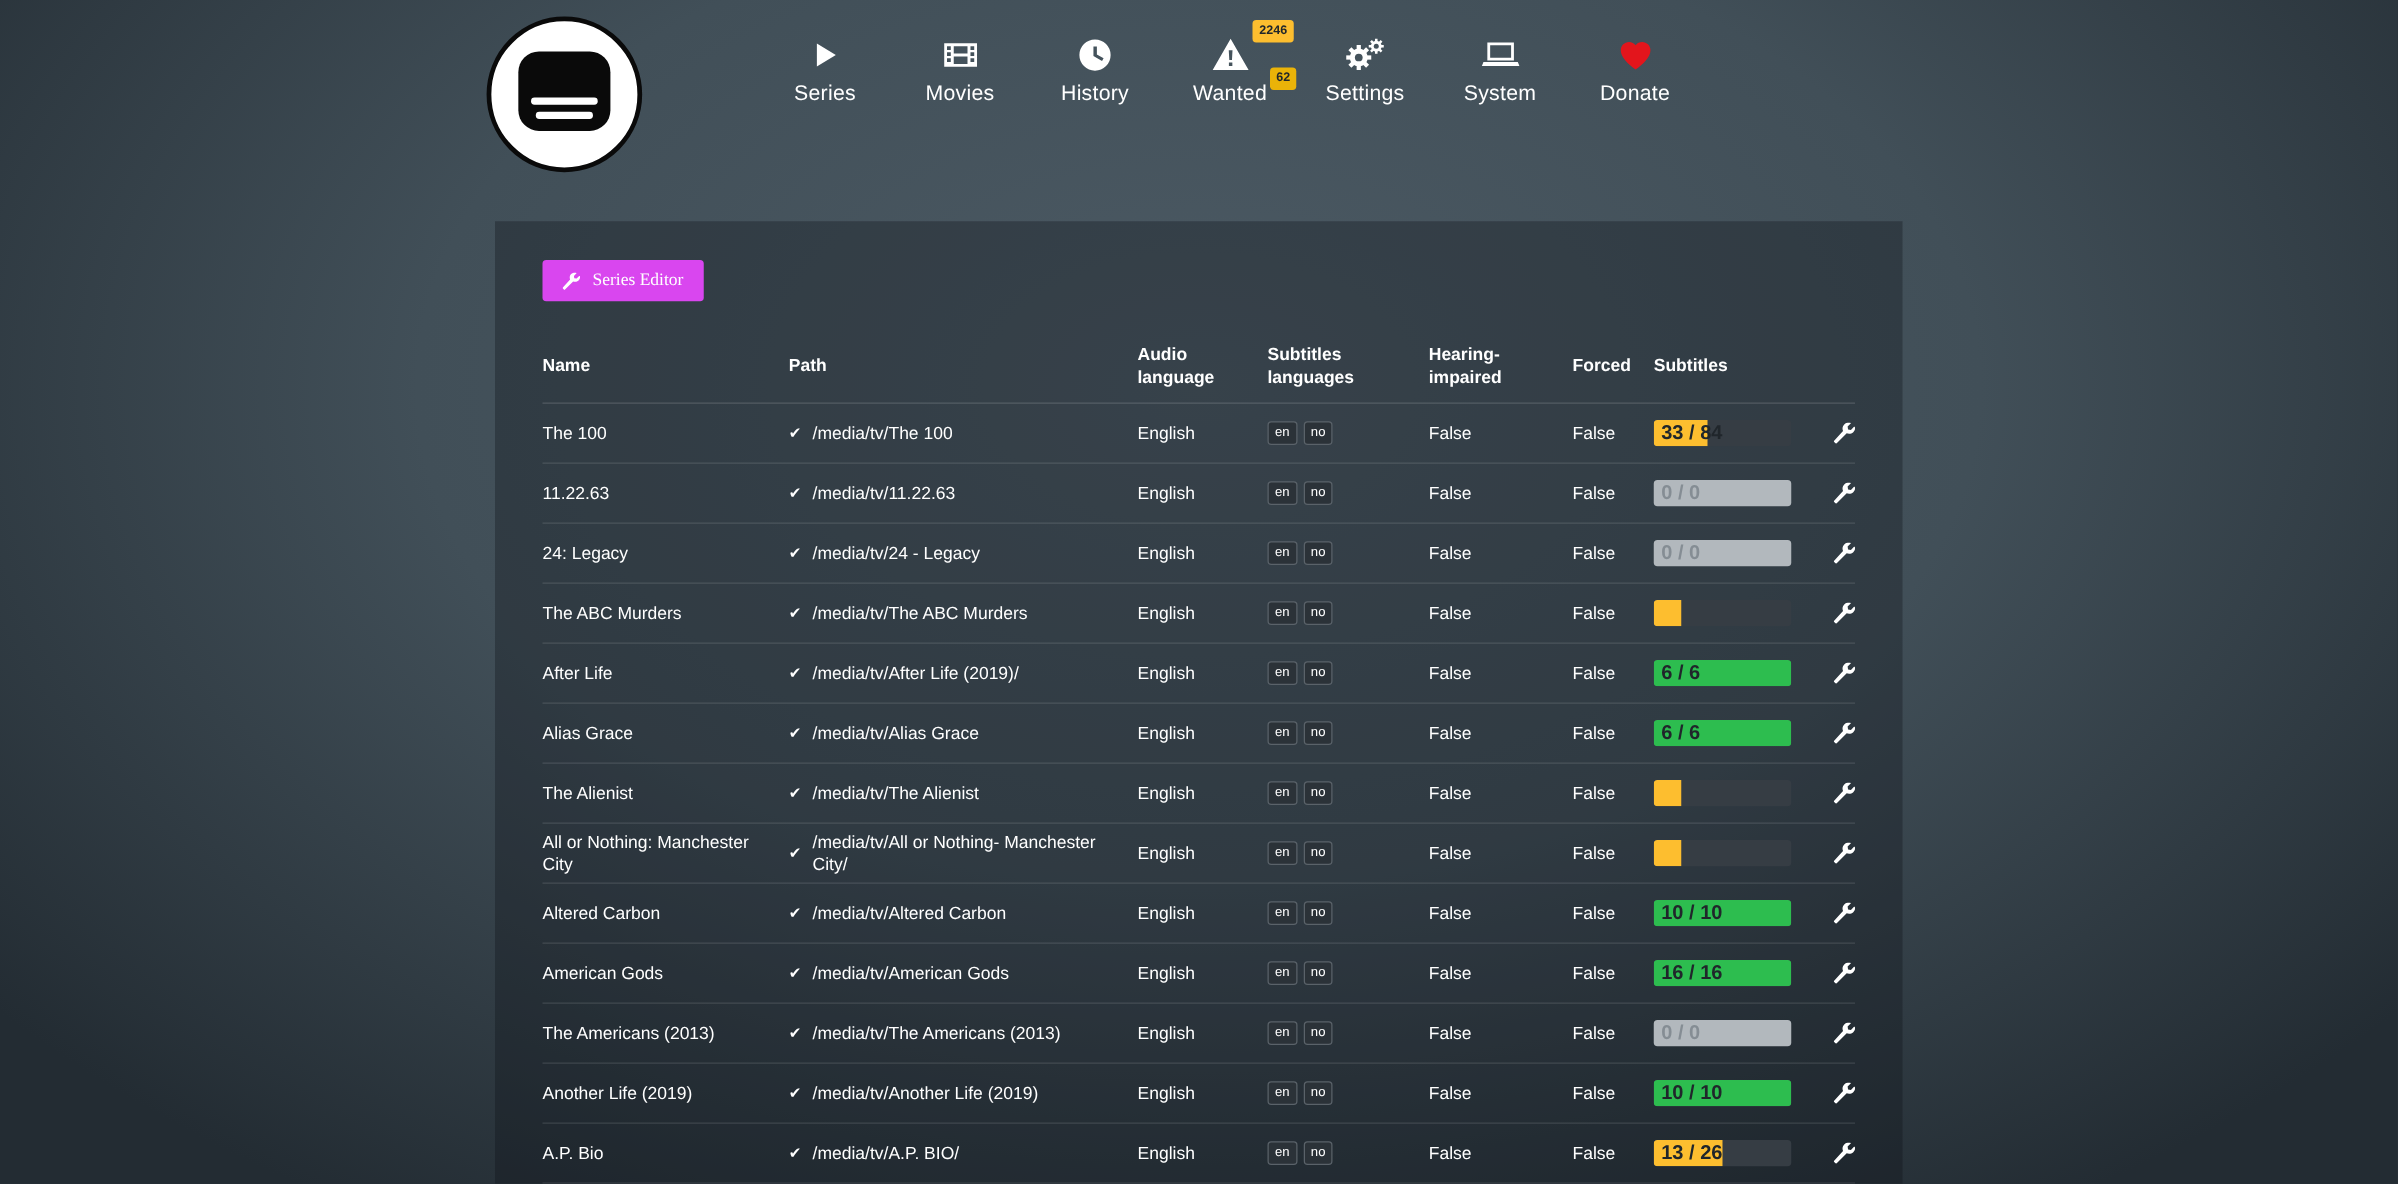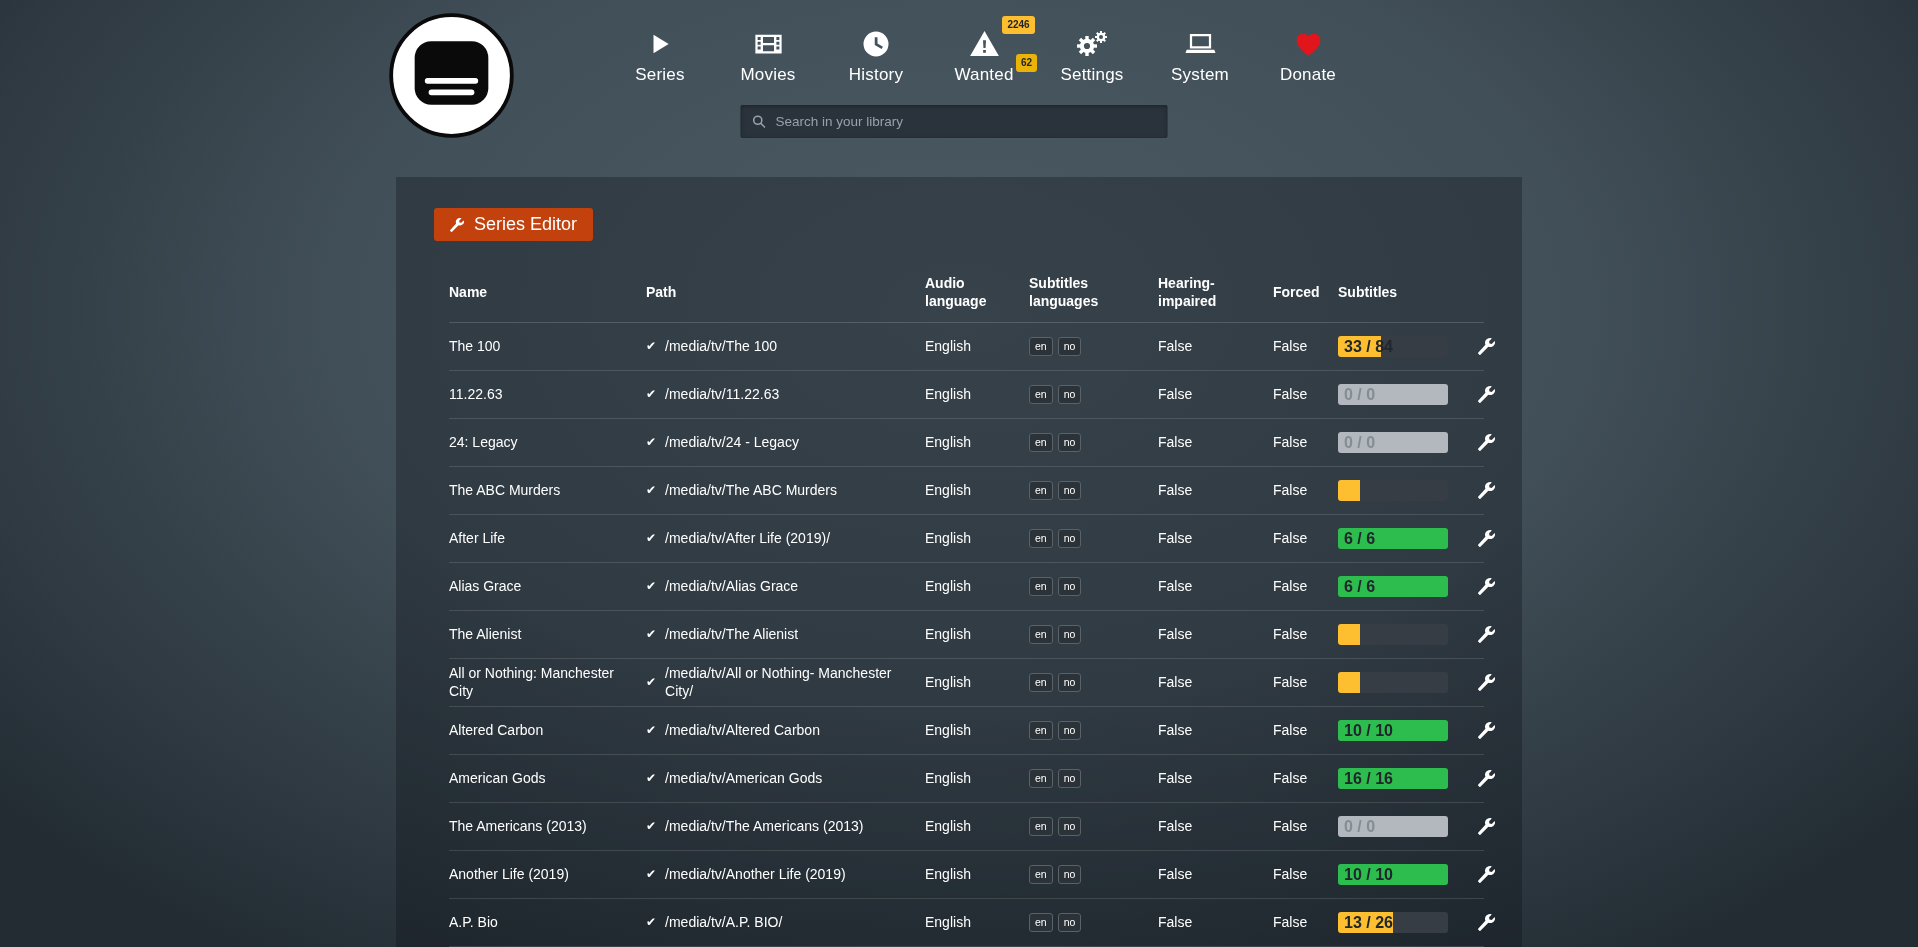--- a/index.html
+++ b/index.html
@@ -22,26 +22,26 @@
   .badge { font-size:10px; font-weight:bold; line-height:1; padding:4px 5px; border-radius:3px; color:#20262b; }
   .badge.yellow { background:#fdbe2f; }
   .badge.green  { background:#eab308;margin-left:16px; }
   .search-wrap { position:absolute; top:105px; left:calc(50% - 5px); transform:translateX(-50%); width:427px; }
   .search-bar { display:flex; align-items:center; background:#2a333b; height:33px; border-radius:2px; padding:0 11px; box-shadow:inset 0 1px 4px rgba(0,0,0,.35); }
   .search-bar input { flex:1; background:transparent; border:none; outline:none; color:#cfd6da; font-size:13.5px; margin-left:9px; font-family:"Liberation Sans",sans-serif; }
   .search-bar input::placeholder { color:#97a1a8; }
 
   
   .panel { background:rgba(12,17,21,.32); height:770px; padding:31px 38px 0; overflow:hidden; }
-  .series-editor-btn { display:inline-flex; align-items:center; gap:10px; background:#c2410c; color:#fff; border:none;
-    height:33px; padding:0 16px; font-size:18px; border-radius:3px; cursor:pointer; font-family:Liberation Sans, sans-serif; }
+  .series-editor-btn { display:inline-flex; align-items:center; gap:10px; background:#d946ef; color:#fff; border:none;
+    height:33px; padding:0 16px; font-size:14px; border-radius:3px; cursor:pointer; font-family:Liberation Serif, serif; }
   .series-editor-btn svg { width:14px; height:14px; fill:#fff; }
 
   
-  .table { margin-top:26px;margin-left:15px; }
+  .table { margin-top:26px; }
   .thead, .trow { display:grid; grid-template-columns:197px 279px 104px 129px 115px 65px 140px 1fr; align-items:center; }
   .thead { font-size:14px; font-weight:bold; padding:8px 0 12px; border-bottom:1px solid rgba(255,255,255,.16); line-height:1.15; }
   .trow { min-height:48px; font-size:14px; border-bottom:1px solid rgba(255,255,255,.13); }
   .cell { padding-right:22px; line-height:1.25; }
   .name-cell { cursor:pointer; }
   .path-cell { display:flex; align-items:center; gap:9px; }
   .check { font-size:12px; color:#fff; flex:0 0 auto; }
   .langs { display:flex; gap:5px; }
   .lang-badge { background:#2b3238; border:1px solid #5a6269; color:#fff; font-size:10.5px; padding:3px 5px; border-radius:3px; line-height:1; }
   .progress { position:relative; width:110px; height:21px; background:#363d44; border-radius:3px; overflow:hidden; }
@@ -160,29 +160,20 @@
         <div class="nav-icon">
           <svg viewBox="0 0 24 24" width="31" height="30">
               <path fill="#e3151c" d="M12 21.3C7.2 17.6 2.5 13.6 2.5 8.9 2.5 6 4.9 3.7 7.8 3.7c1.7 0 3.3.8 4.2 2.1a5.3 5.3 0 0 1 4.2-2.1c2.9 0 5.3 2.3 5.3 5.2 0 4.7-4.7 8.7-9.5 12.4z"></path>
             </svg>
         </div>
         <div class="nav-label">Donate</div>
       </div>
 
     </div>
 
-    <div class="search-wrap">
-      <div class="search-bar">
-        <svg width="15" height="15" viewBox="0 0 24 24">
-          <circle cx="10" cy="10" r="6.5" fill="none" stroke="#97a1a8" stroke-width="2.5"></circle>
-          <path d="M15 15l6.5 6.5" stroke="#97a1a8" stroke-width="2.5"></path>
-        </svg>
-        <input type="text" placeholder="Search in your library" style="">
-      </div>
-    </div>
   </div>
 
   <div class="panel">
 
     <button class="series-editor-btn">
       <svg viewBox="0 0 512 512">
           <path d="M507.7 109.1c-2.2-9-13.5-12.1-20.1-5.5l-74.4 74.4-67.9-11.3-11.3-67.9 74.4-74.4c6.6-6.6 3.4-17.9-5.7-20.2-53.1-13-109.2 1.2-149.8 41.8-42.8 42.8-52.1 105.3-29.7 158.1L3.7 446.3c-4.9 4.9-4.9 12.9 0 17.9l44.1 44.1c4.9 4.9 12.9 4.9 17.9 0L312 261.9c52.7 22.4 115.3 13.1 158.1-29.7 40.7-40.7 54.9-96.8 37.6-123.1z"></path>
         </svg>
       <span>Series Editor</span>
     </button>

